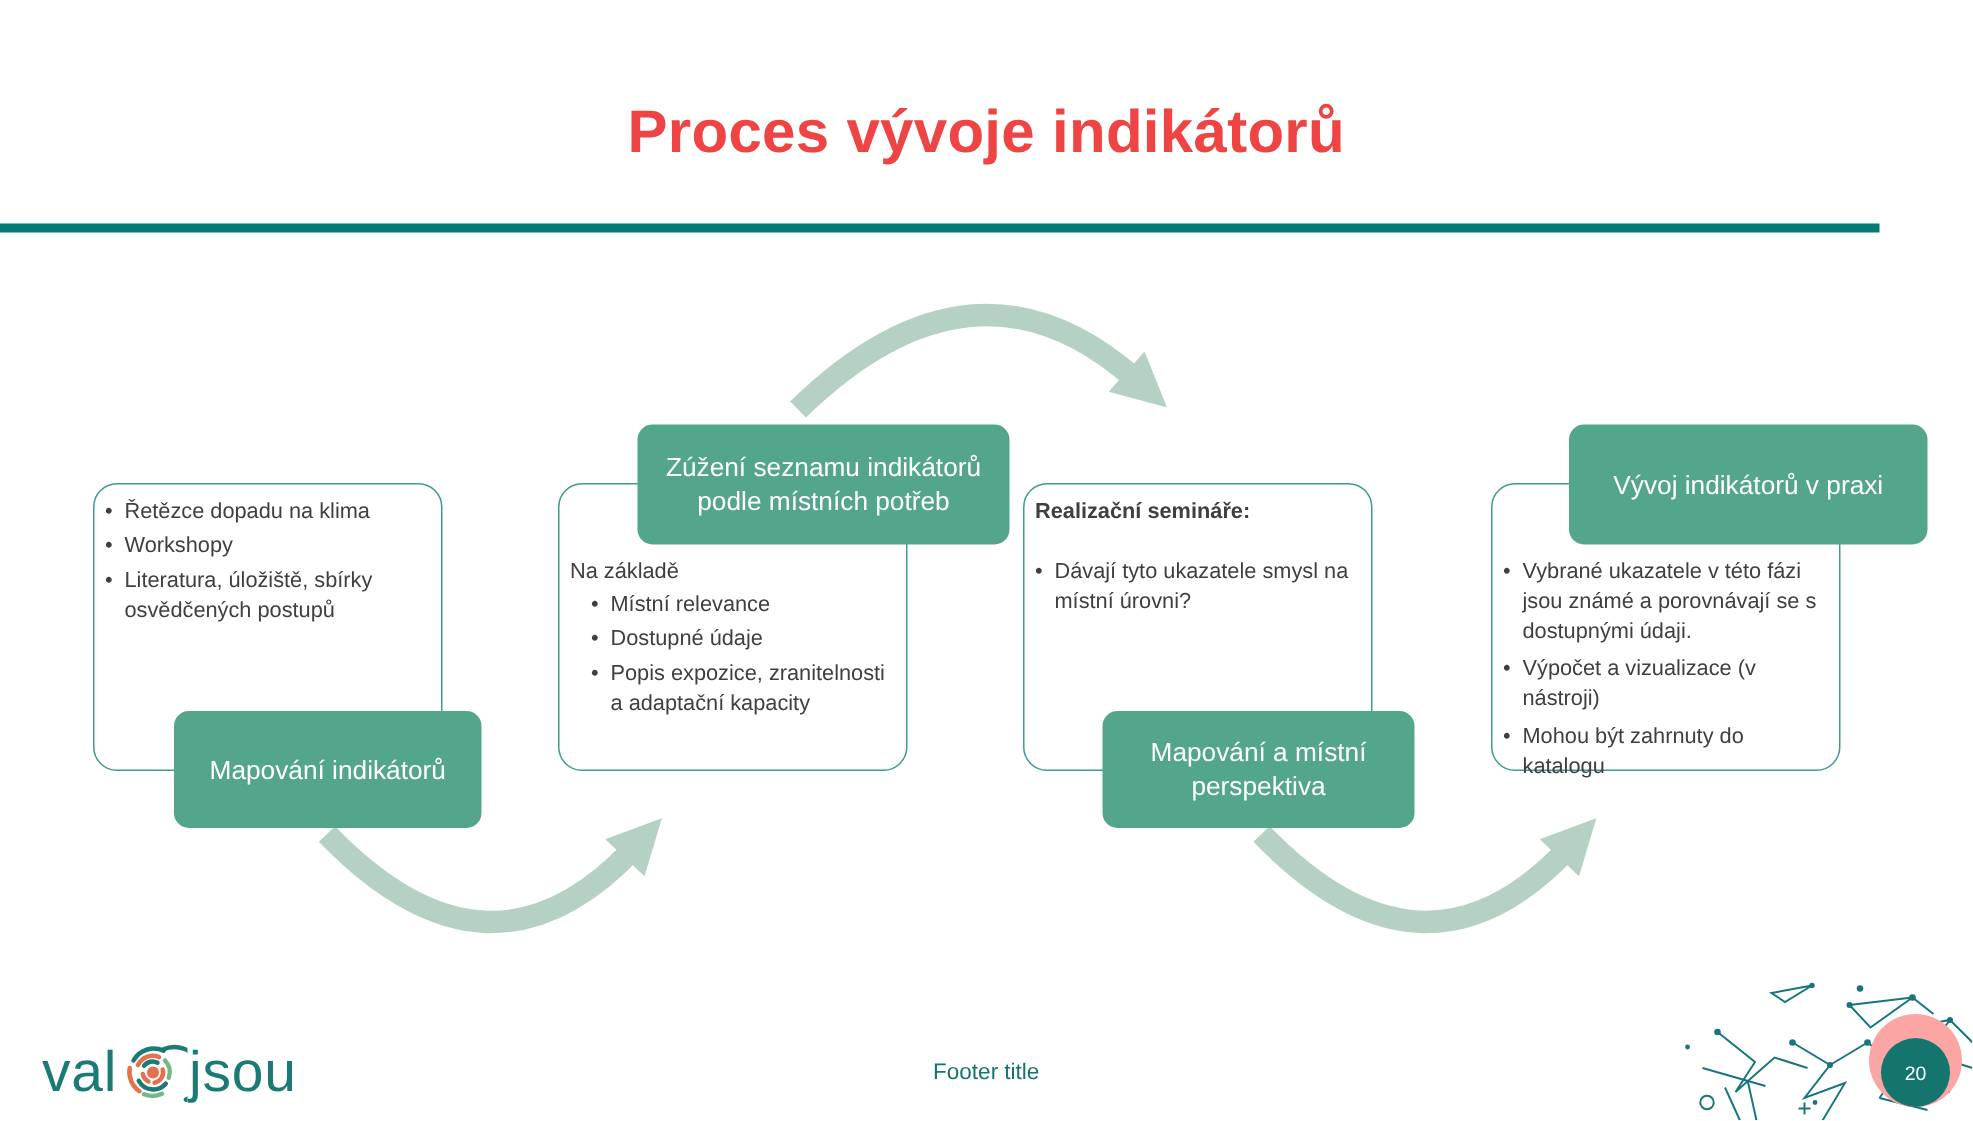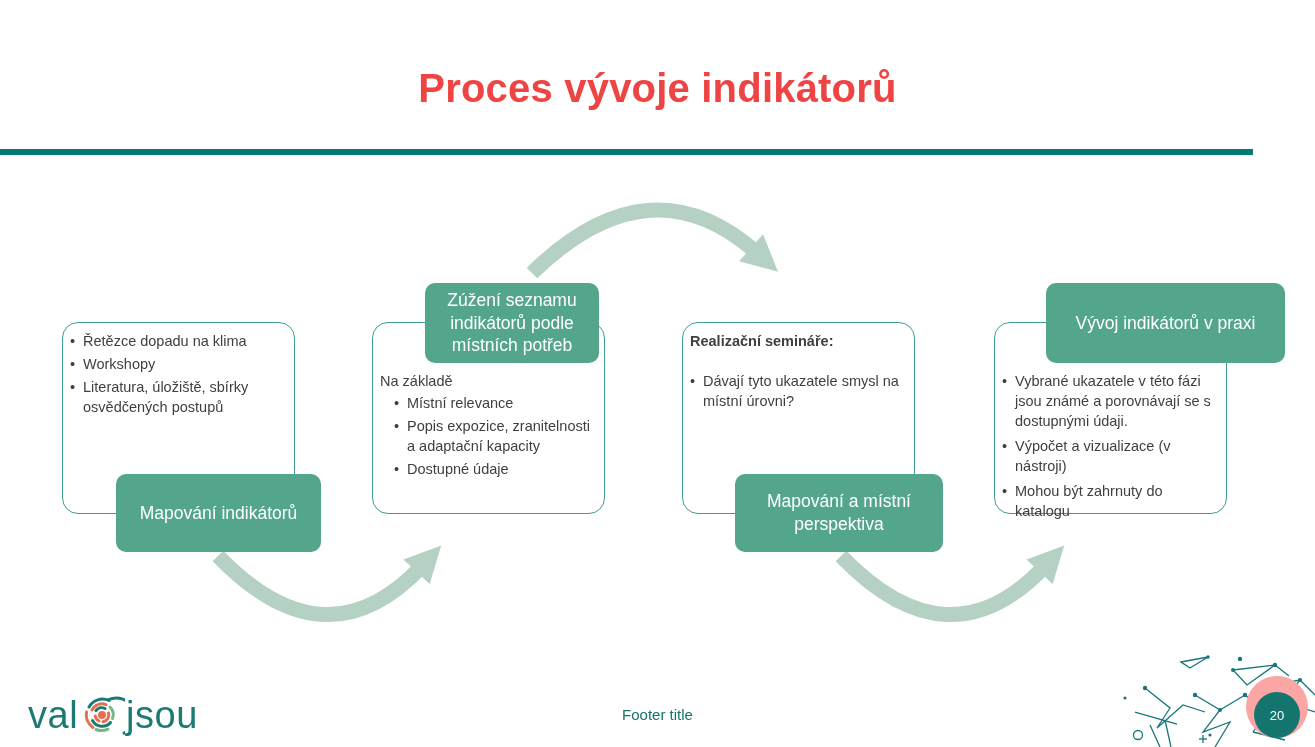--- a/index.html
+++ b/index.html
@@ -31,21 +31,21 @@
   .panel.p2 ul.bullets { padding-left:14px; }
   .panel.p3 ul.bullets li { margin-bottom:15px; }
   .panel.p4 ul.bullets li { margin-bottom:5px; }
   .step-label {
     position:absolute; background:#53a58c; color:#ffffff; border-radius:10px;
     display:flex; align-items:center; justify-content:center; text-align:center;
     font-size:17.5px; line-height:1.3; padding:4px 10px; box-sizing:border-box;
     z-index:5;
   }
   .label1 { left:116px; top:474px; width:205px; height:78px; }
-  .label2 { left:425px; top:283px; width:174px; height:80px; }
+  .label2 { left:425px; top:283px; width:248px; height:80px; }
   .label3 { left:735px; top:474px; width:208px; height:78px; }
   .label4 { left:1046px; top:283px; width:239px; height:80px; }
   .arrows-layer { position:absolute; left:0; top:0; width:1315px; height:747px; pointer-events:none; }
   .footer-title {
     position:absolute; top:706px; left:0; width:100%; text-align:center;
     color:#15756e; font-size:15px;
   }
   .logo {
     position:absolute; left:28px; top:692px; display:flex; align-items:center;
     color:#1b7b74; font-weight:normal; font-size:38px; letter-spacing:0.5px;
@@ -92,22 +92,22 @@
       </ul>
     </div>
   </div>
   <div class="step-label label1">Mapování indikátorů</div>
 
   <div class="panel p2" style="left:372px;">
     <div class="content">
       <p class="intro">Na základě</p>
       <ul class="bullets">
         <li>Místní relevance</li>
+        <li>Dostupné údaje</li>
         <li>Popis expozice, zranitelnosti a adaptační kapacity</li>
-        <li>Dostupné údaje</li>
       </ul>
     </div>
   </div>
   <div class="step-label label2">Zúžení seznamu indikátorů podle místních potřeb</div>
 
   <div class="panel p3" style="left:682px;">
     <div class="content">
       <p class="intro bold">Realizační semináře:</p>
       <ul class="bullets">
         <li>Dávají tyto ukazatele smysl na místní úrovni?</li>

